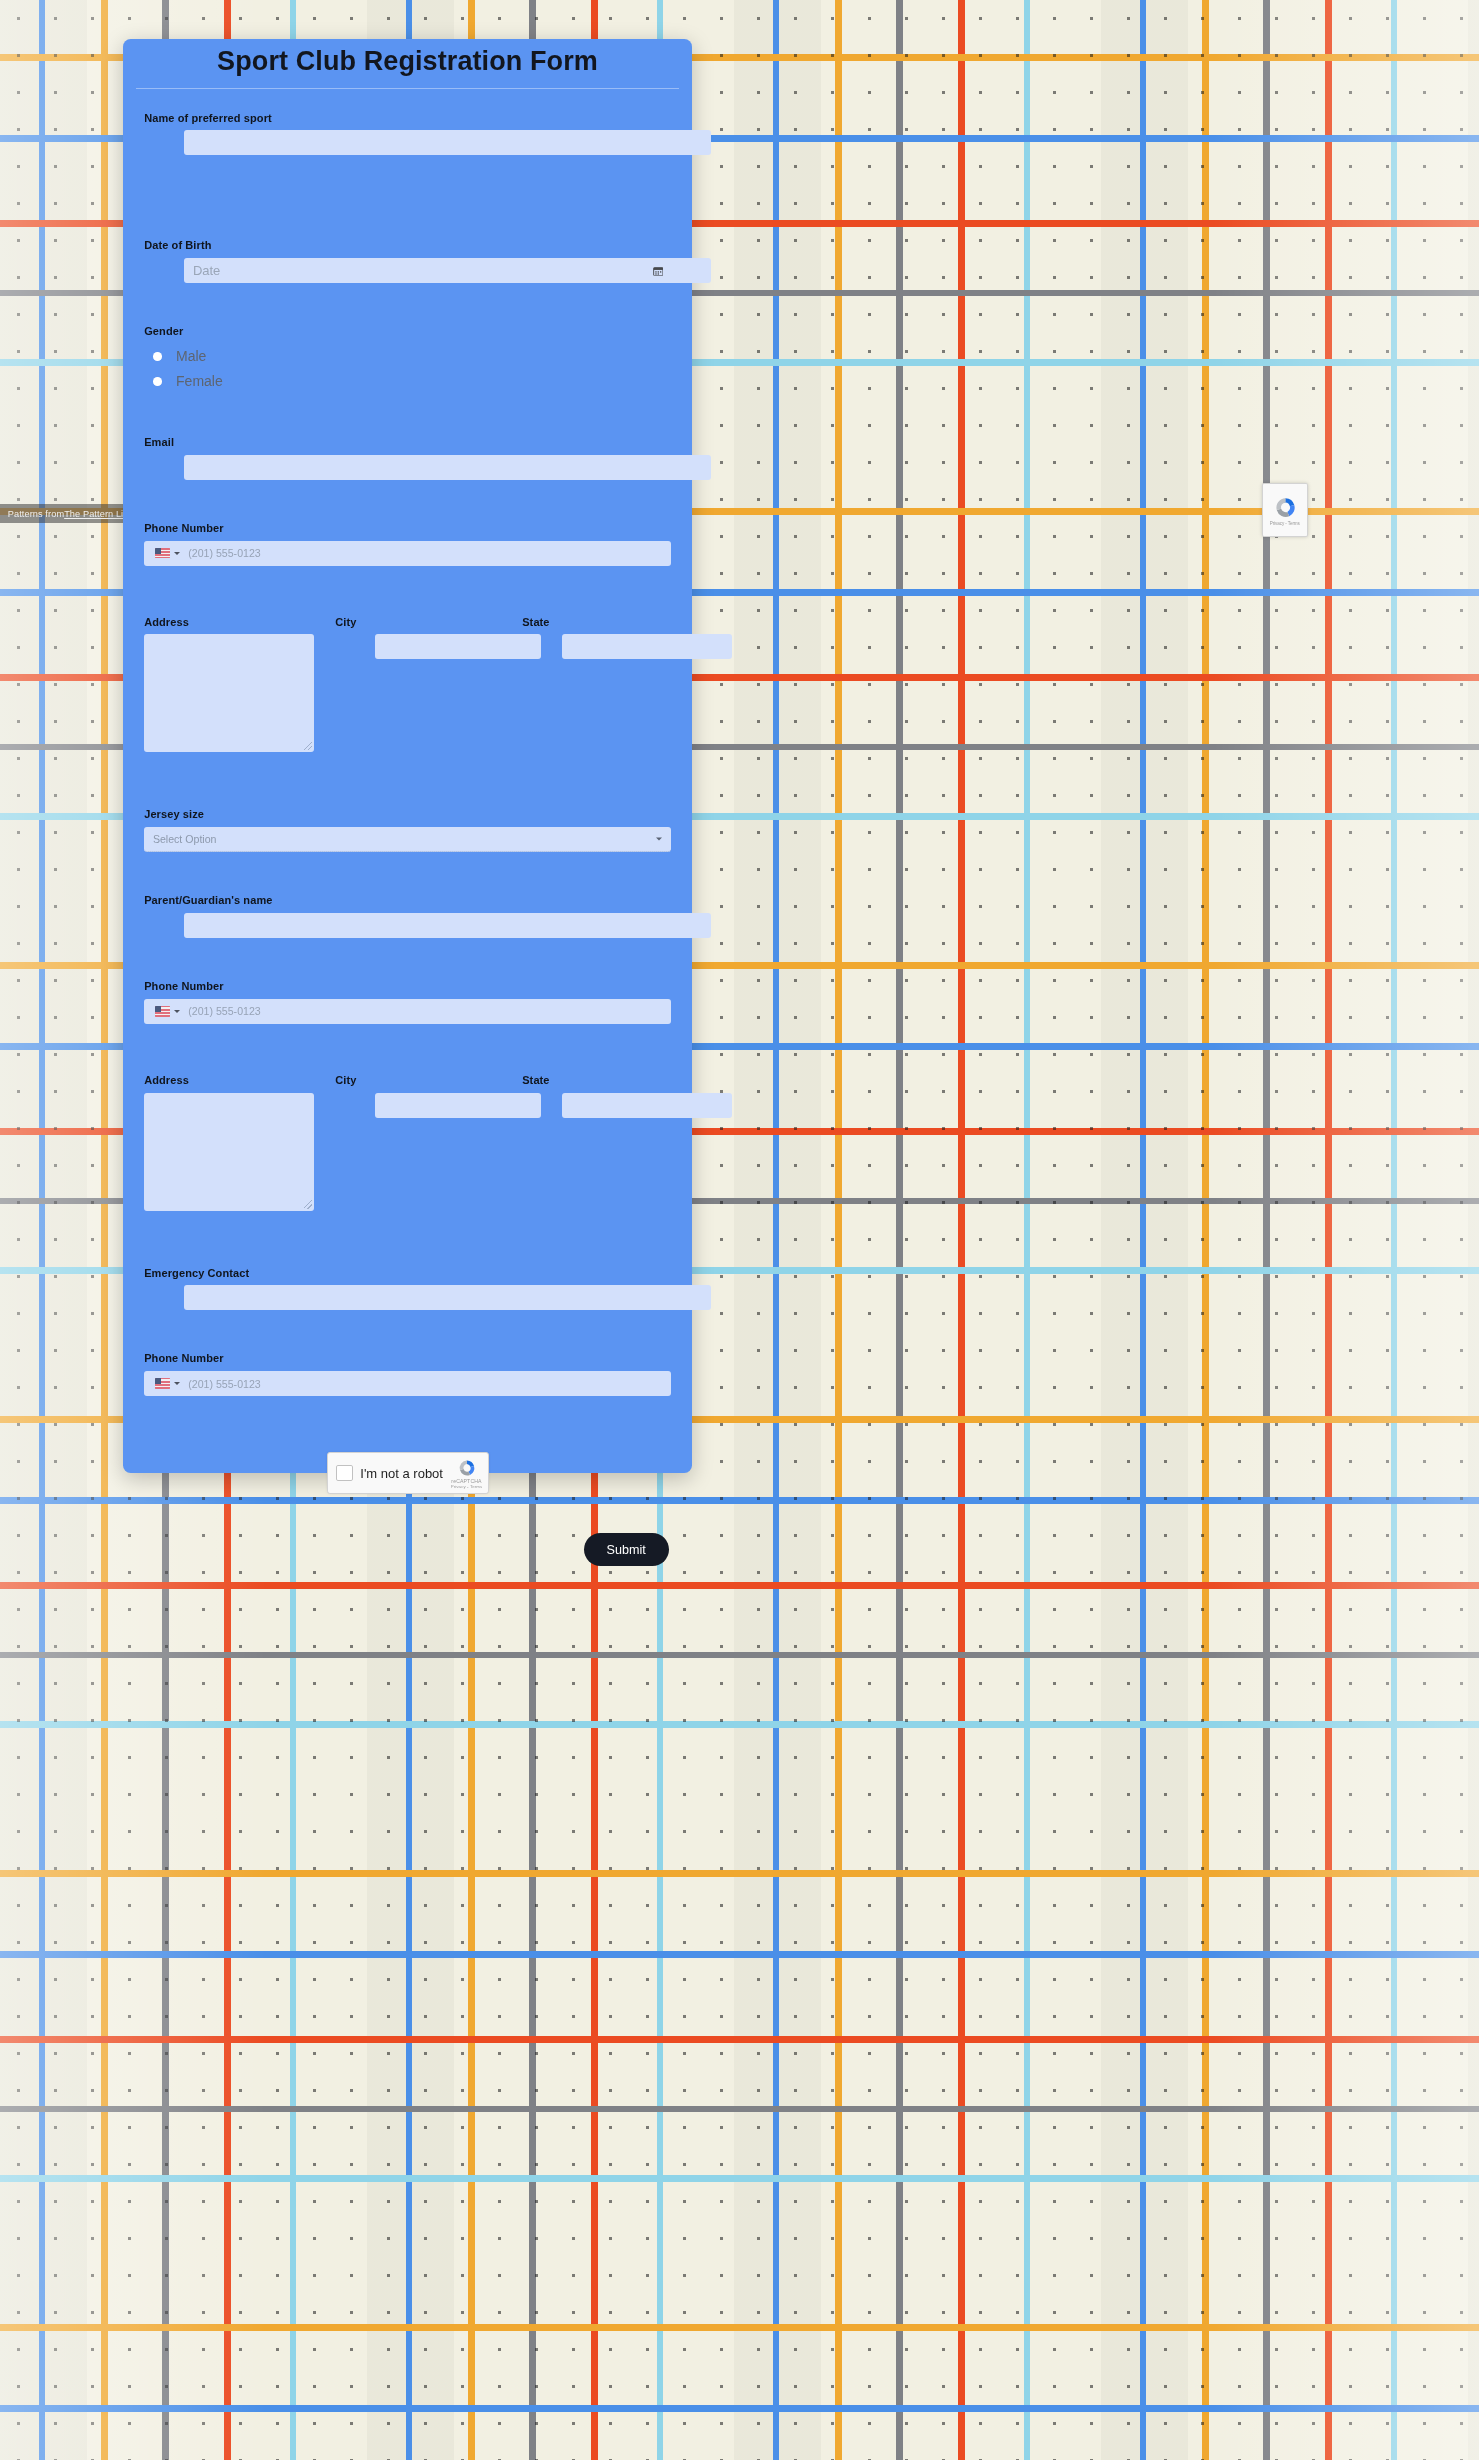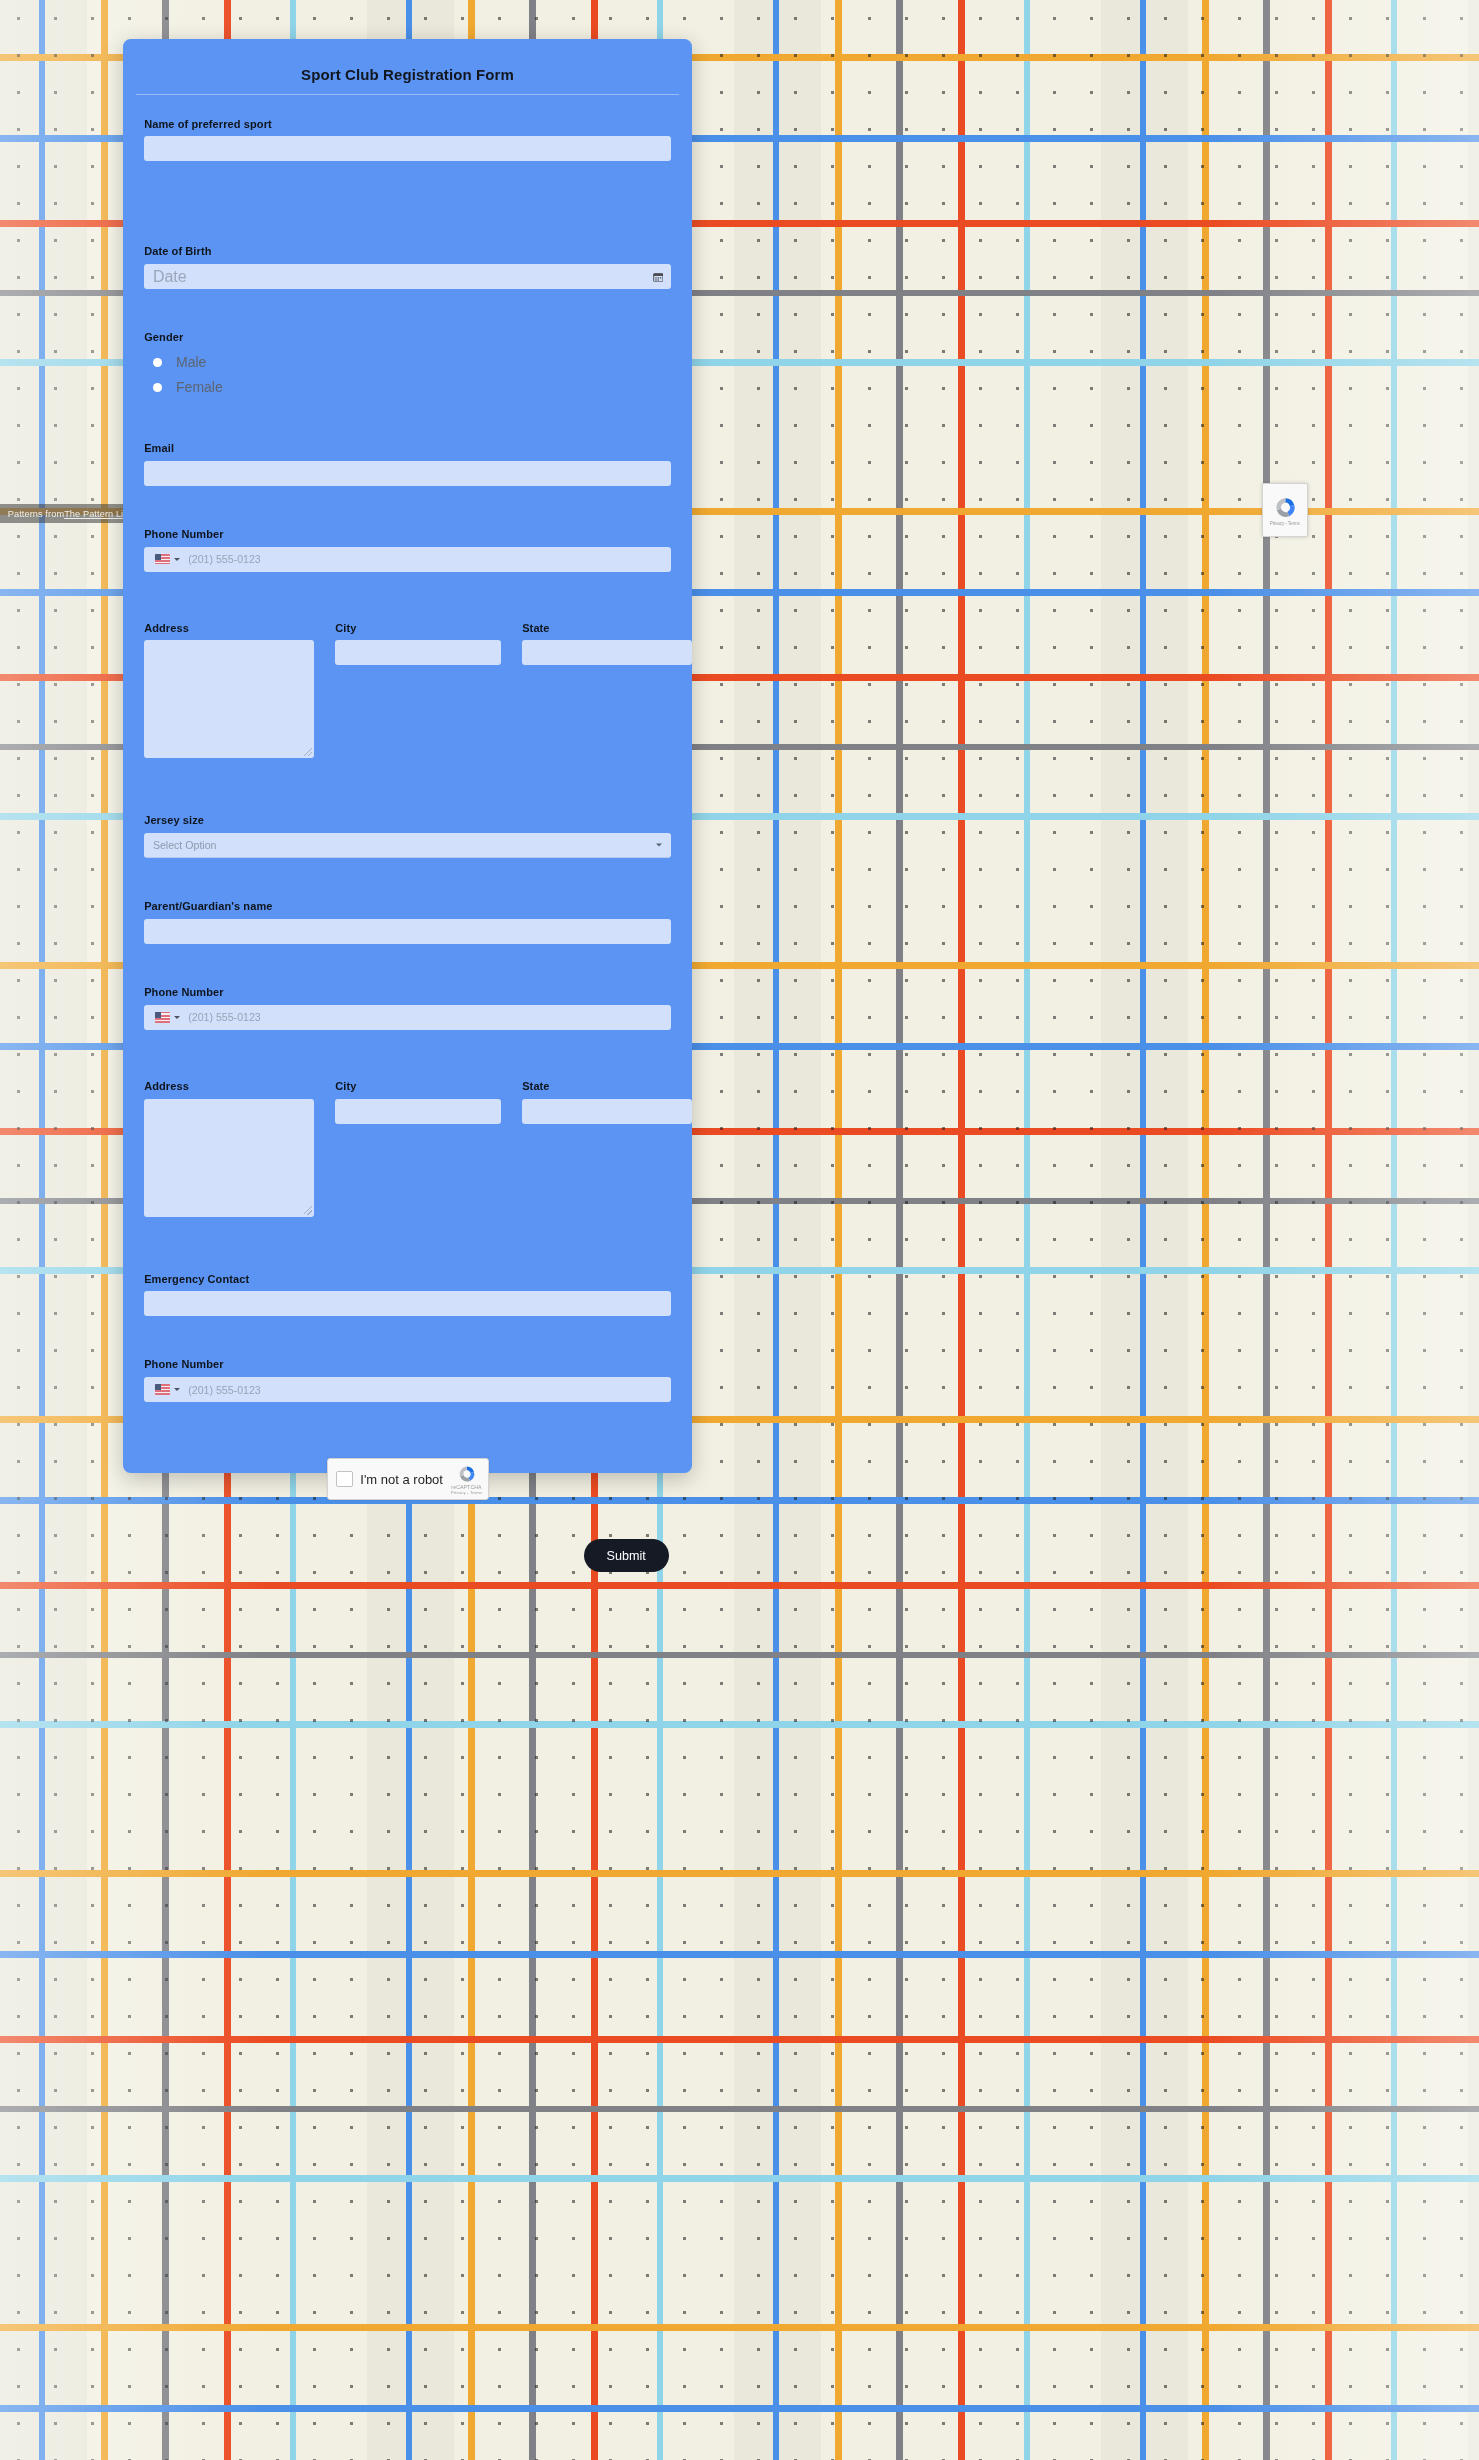--- a/index.html
+++ b/index.html
@@ -128,25 +128,25 @@
     height: 1434px;
     background: #5b94f2;
     border-radius: 7.7px;
     box-shadow: 0 5.8px 21px rgba(0,0,0,.22);
     z-index: 10;
     padding: 0 10.6px;
   }
 
   #form-title {
     text-align: center;
-    font-size: 15px;
+    font-size: 27px;
     font-weight: 700;
     color: #12161f;
     letter-spacing: 0.1px;
-    padding-top: 27px;
+    padding-top: 7px;
     padding-bottom: 10.6px;
   }
   #title-rule {
     height: 1px;
     background: rgba(255,255,255,.38);
     margin: 0 2.9px 23px 2.9px;
   }
 
   .field-block { padding: 0 10.6px; }
 
@@ -157,25 +157,26 @@
     letter-spacing: 0.1px;
     margin-bottom: 6.8px;
   }
 
   .txt-input {
     height: 25px;
     background: #d3e0fb;
     border: none;
     border-radius: 2.9px;
     width: 100%;
-    font-size: 16px;
+    font-size: 13px;
     color: #3c3c3c;
     padding: 0 8.7px;
     font-family: "Liberation Sans", sans-serif;
     outline: none;
+    margin-left: 40px;
   }
   .txt-input::placeholder { color: #9aa6b8; }
 
   .gap-sm { height: 42px; }
   .gap-md { height: 50px; }
   .gap-lg { height: 56px; }
 
   
   .row-2 { display: flex; gap: 18.3px; padding: 0 10.6px; }
   .row-2 > div { flex: 1; }

